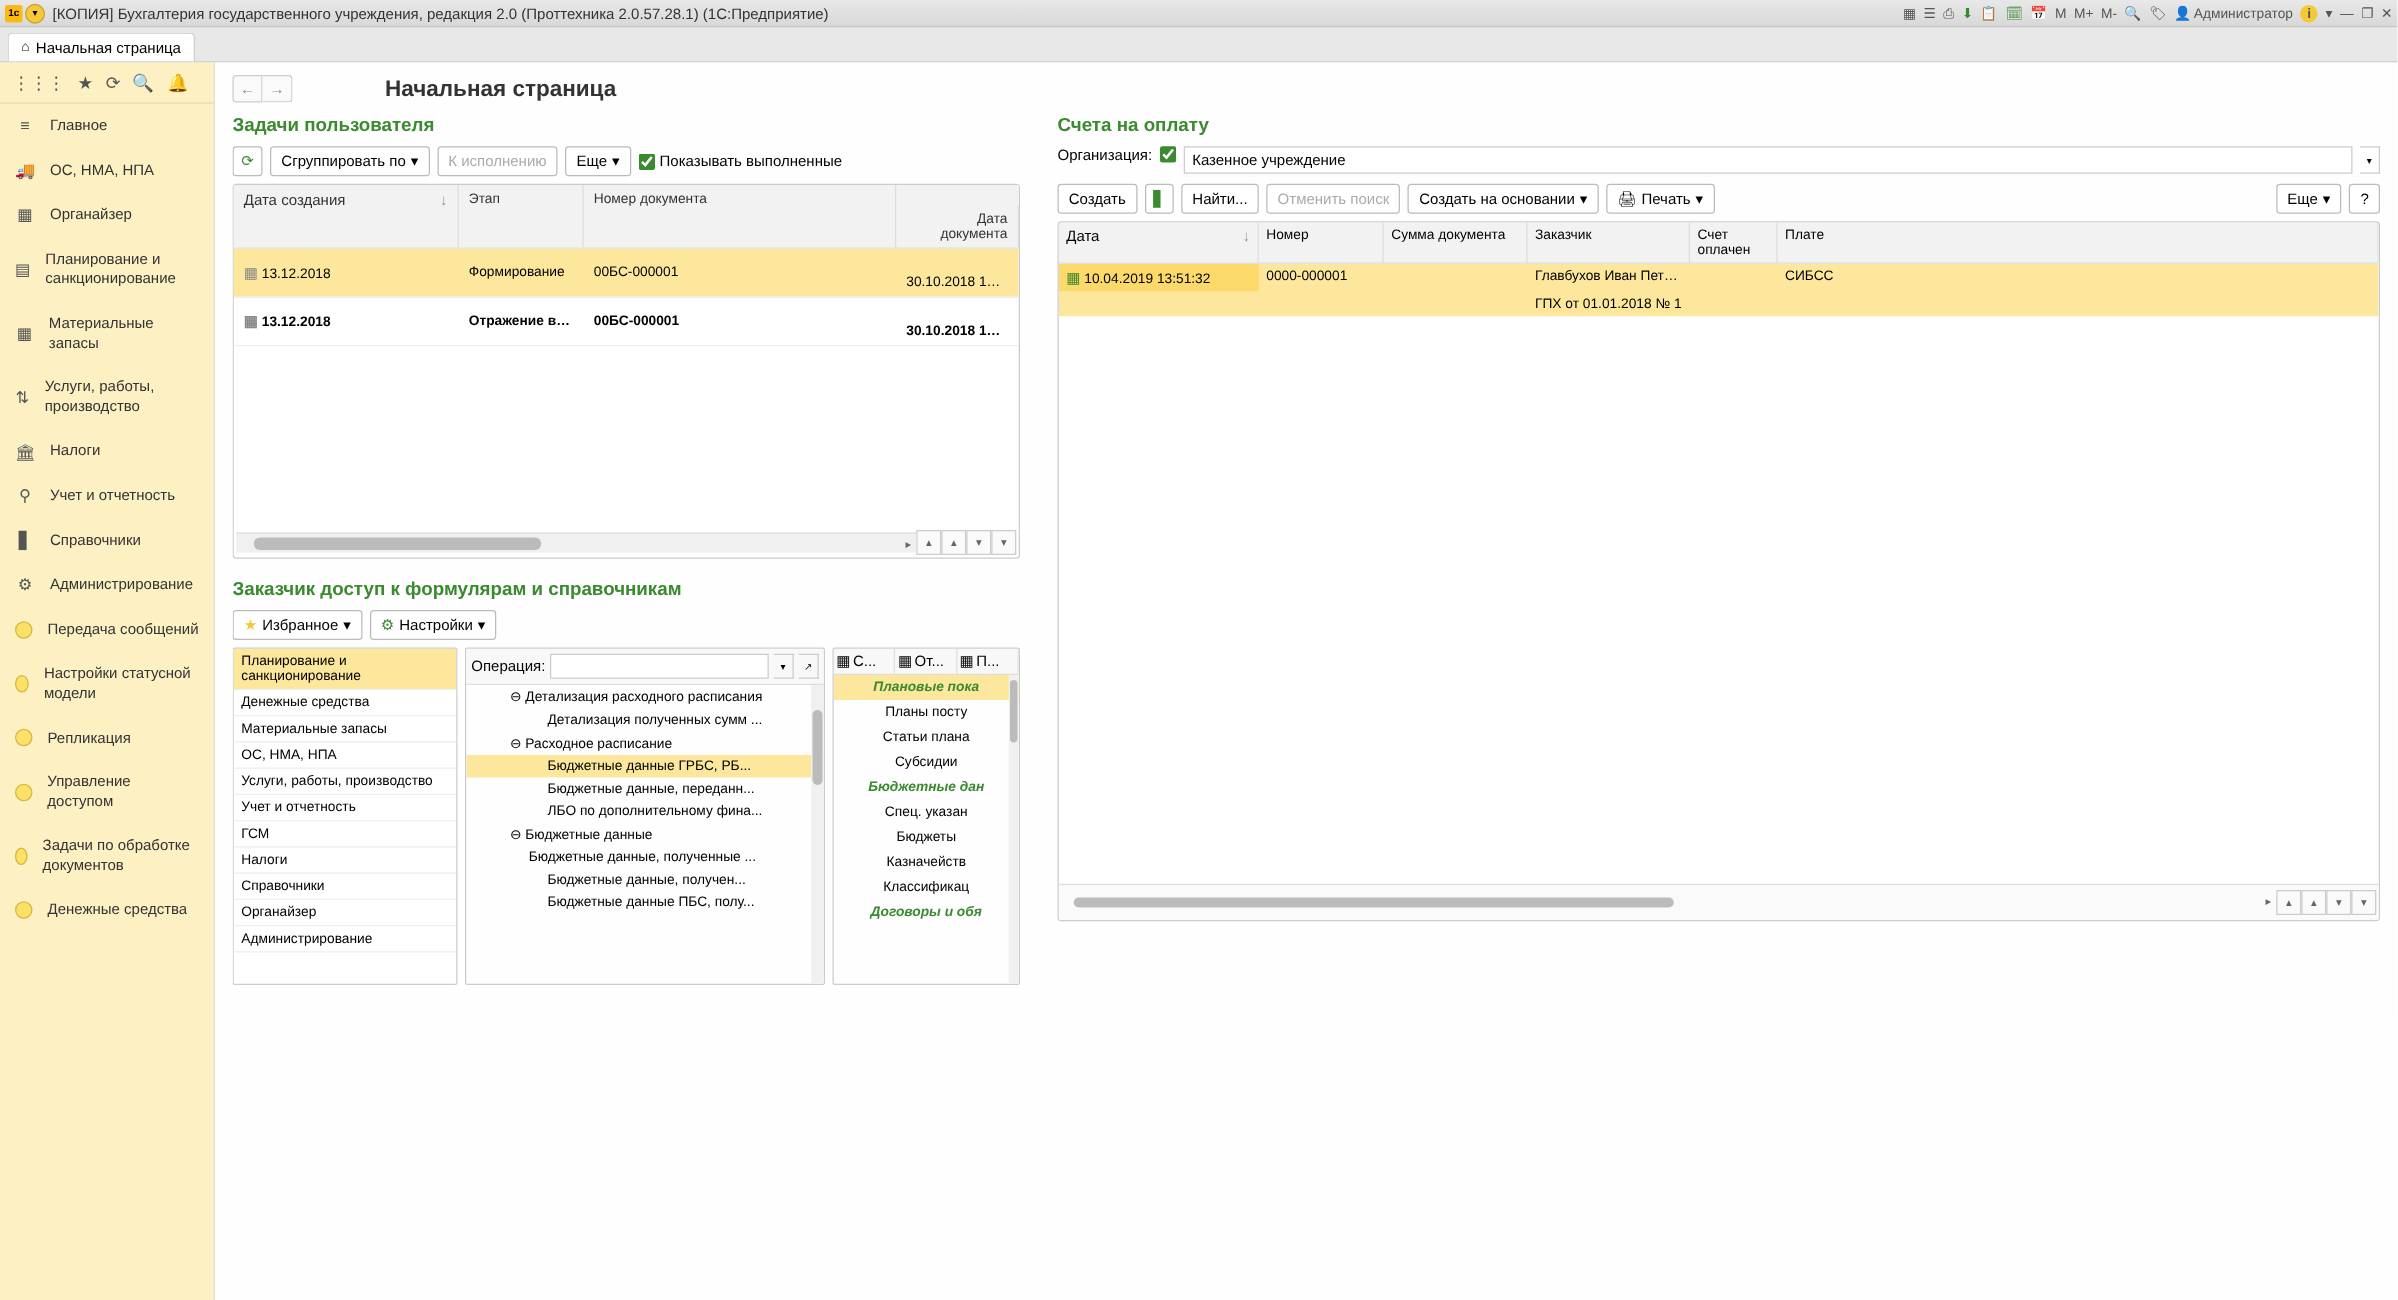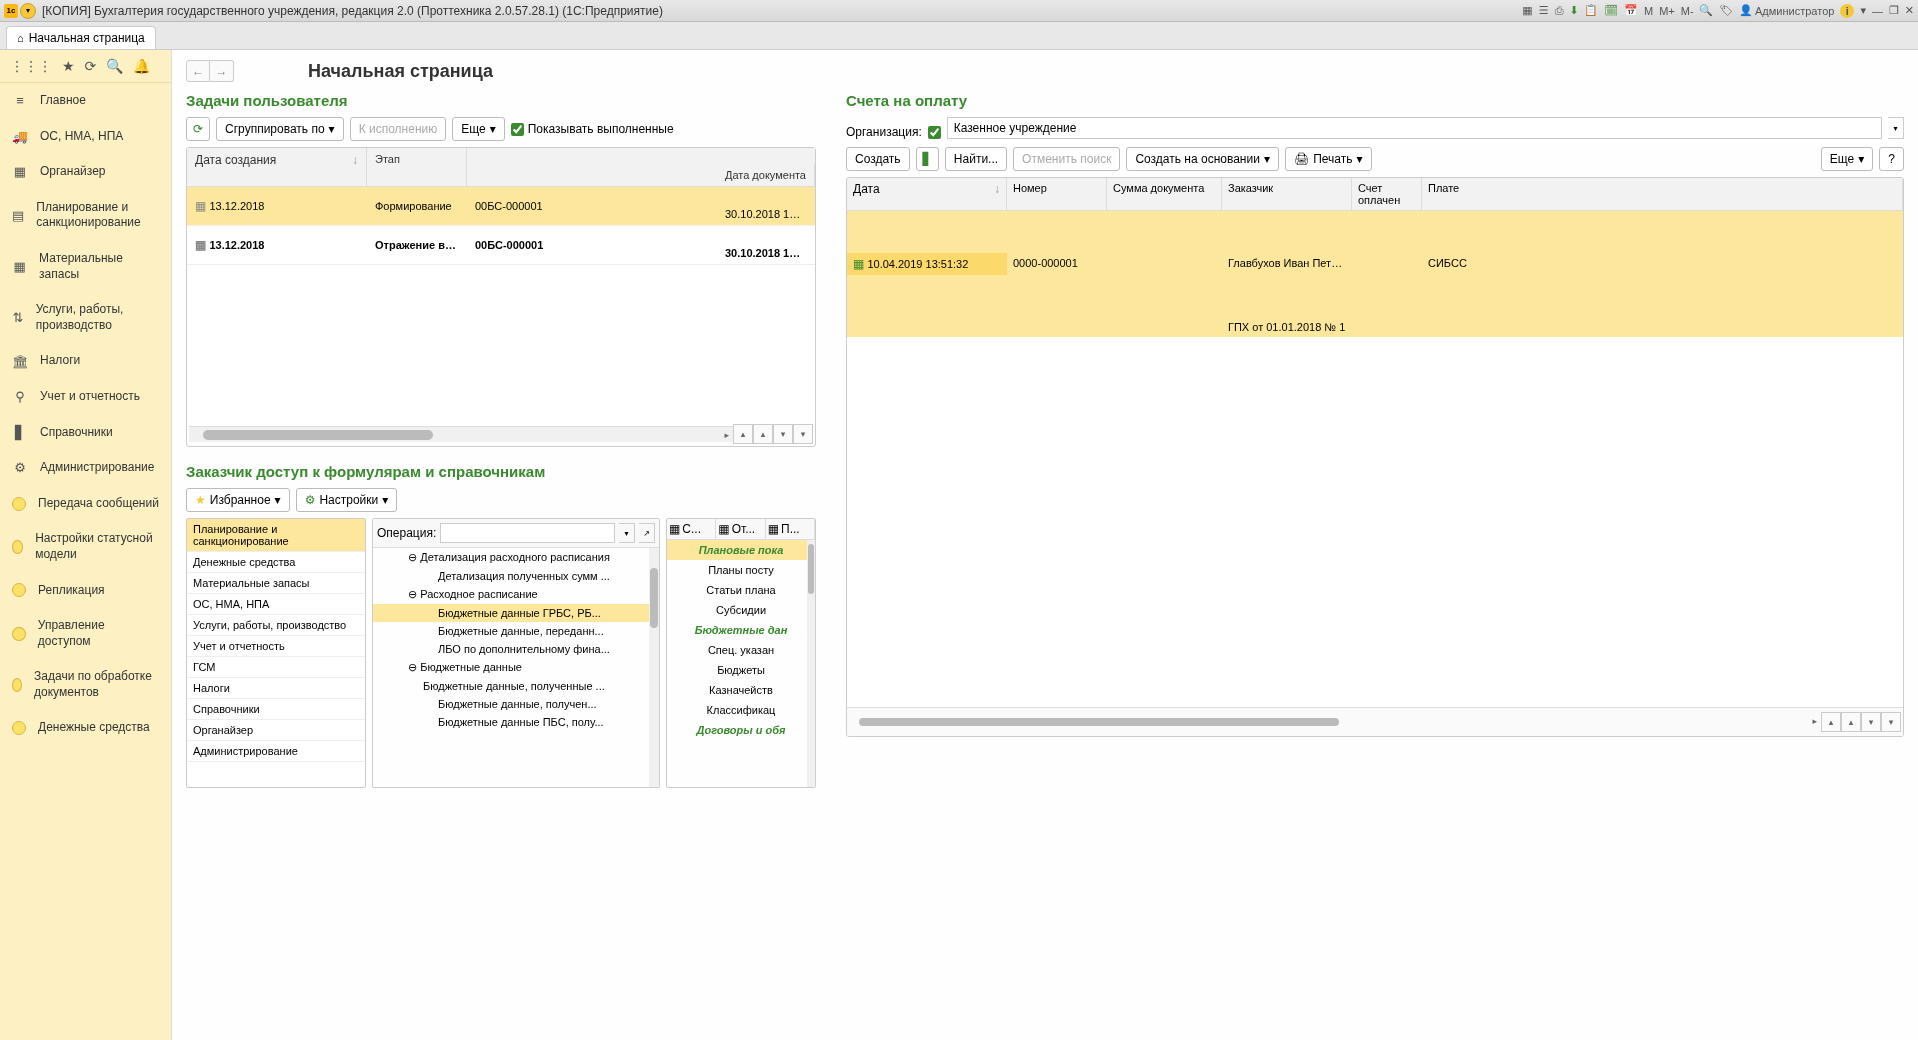--- a/index.html
+++ b/index.html
@@ -90,32 +90,32 @@
 .qa-tree .scroller .tb { position:absolute; left:1px; width:8px; background:#bbb; border-radius:4px;}
 .qa-right { width:150px; border:1px solid #ccc; border-radius:2px; display:flex; flex-direction:column; overflow:hidden;}
 .qa-right-top { display:flex; border-bottom:1px solid #ddd; background:#f8f8f8;}
 .qa-right-top .tbtn { flex:1; padding:3px 2px; font-size:10px; border-right:1px solid #ddd; display:flex; align-items:center; gap:2px; cursor:pointer; overflow:hidden;}
 .qa-right-list { flex:1; overflow:hidden; position:relative;}
 .qa-right-list .ritem { padding:4px 6px; font-size:11px; text-align:center; cursor:pointer; white-space:nowrap; overflow:hidden; text-overflow:ellipsis;}
 .qa-right-list .ritem.sel { background:#fce79c; color:#3a8a2f; font-weight:600;}
 .qa-right-list .ritem.green { color:#3a8a2f; font-style:italic; font-weight:600;}
 
 
-.org-row { display:flex; align-items:flex-end; gap:6px; margin-bottom:8px;}
+.org-row { display:flex; align-items:flex-start; gap:6px; margin-bottom:8px;}
 .org-row input[type=text]{ flex:1; border:1px solid #ccc; height:22px; padding:2px 6px; background:#fff;}
 .org-row .drop2 { width:16px; height:22px; border:1px solid #ccc; border-left:none; display:flex; align-items:center; justify-content:center; font-size:8px; cursor:pointer;}
 .inv-toolbar { display:flex; gap:6px; align-items:center; margin-bottom:6px;}
 .inv-toolbar .spacer { flex:1; }
 .inv-table { border:1px solid #ccc; border-radius:3px; background:#fff; height:560px; display:flex; flex-direction:column; overflow:hidden;}
 .inv-thead { display:flex; flex-direction:column; background:#f2f2f2; border-bottom:1px solid #ddd;}
 .inv-thead .r1 { display:flex; }
 .inv-thead .r1 .c, .inv-thead .r2 .c { padding:4px 6px; border-right:1px solid #ddd; font-size:11px;}
 .inv-thead .r2 { display:flex; border-top:1px solid #ddd;}
 .inv-row { display:flex; flex-direction:column; }
-.inv-row .r1, .inv-row .r2 { display:flex;margin-top:42px; }
+.inv-row .r1, .inv-row .r2 { display:flex; }
 .inv-row .c { padding:4px 6px; font-size:11px; white-space:nowrap; overflow:hidden; text-overflow:ellipsis;}
 .inv-row.sel { background:#fce79c; }
 .inv-row.sel .r1 .c:first-child { background:#fbd96a;}
 .inv-body { flex:1; overflow:hidden;}
 .inv-footer { display:flex; align-items:center; padding:4px 2px; border-top:1px solid #ddd; background:#fafafa;}
 .inv-footer .hscroll2 { flex:1; height:12px; position:relative;}
 .inv-footer .hscroll2 .thumb2 { position:absolute; height:8px; background:#bbb; border-radius:4px; top:2px; left:10px; width:480px;}
 .comment-row { margin-top:6px; font-size:11px; color:#555;}
 
 
@@ -259,20 +259,21 @@
           <button class="btn"><span>Еще</span> ▾</button>
           <label class="chk">
               <input type="checkbox" checked="" style="">
               <span>Показывать выполненные</span>
             </label>
         </div>
         <div class="table-wrap">
           <div class="thead">
             <div class="th c-date"><span>Дата создания</span> <span style="float:right;color:#999">↓</span></div>
             <div class="th c-stage">Этап</div>
+            <div class="th c-doc">Номер документа</div>
             <div class="th c-ddate">Дата документа</div>
           </div>
           <div class="tbody" id="tasks-body">
               <div class="trow selected">
                 <div class="td c-date"><span style="color:#888">▦</span> 13.12.2018</div>
                 <div class="td c-stage">Формирование</div>
                 <div class="td c-doc">00БС-000001</div>
                 <div class="td c-ddate">30.10.2018 12:00</div>
               </div>
               <div class="trow bold">

